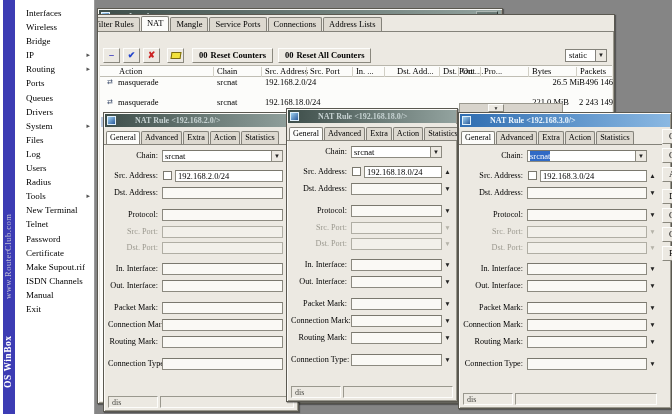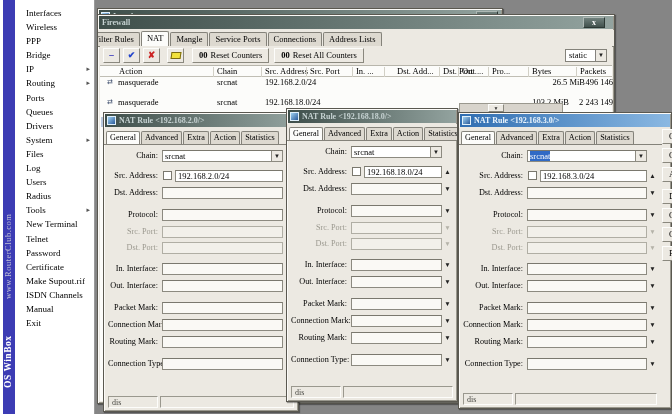--- a/index.html
+++ b/index.html
@@ -27,21 +27,21 @@
   .side-item .sub{position:absolute;right:4px;top:0;font-size:7px;color:#555;}
 
   
   .win{position:absolute;background:#ece9e2;border:1px solid #5a5850;
        box-shadow:inset 1px 1px 0 #fbfaf7, inset -1px -1px 0 #9a988e, 1px 1px 1px rgba(0,0,0,.35);}
   .tbar{position:relative;height:13px;margin:1px;display:flex;align-items:center;overflow:hidden;}
   .tbar.inactive{background:linear-gradient(90deg,#3e4e4a,#93a39f);}
   .tbar.active{background:linear-gradient(90deg,#2f6db1,#8ab8e2);}
   .tbar .ticon{width:9px;height:9px;margin:0 3px 0 2px;background:linear-gradient(135deg,#9fd0f0,#2a5a9a);
                border:1px solid #dfeffa;flex:none;}
-  .tbar .ttext{font-size:8px;font-weight:bold;color:#c6d2d2;white-space:nowrap;overflow:hidden;}
+  .tbar .ttext{font-size:8px;font-weight:bold;color:#c6d2d2;white-space:nowrap;overflow:hidden;margin-left:16px;}
   .tbar.active .ttext{color:#eaf4fc;}
   .xbtn{position:absolute;top:1px;width:22px;height:11px;text-align:center;line-height:10px;
         font-size:8px;font-weight:bold;color:#fff;background:linear-gradient(#70807c,#41514d);
         border:1px solid #2c3834;border-top-color:#aeb8b4;border-left-color:#aeb8b4;cursor:default;}
 
   
   .tabbar{position:relative;display:flex;align-items:flex-end;height:17px;padding:2px 0 0 2px;
           border-bottom:1px solid #84827a;overflow:hidden;background:#ece9e2;}
   .tab{flex:none;font-size:8.5px;color:#000;background:#ddd9d0;border:1px solid #84827a;
        border-bottom:none;border-radius:2px 2px 0 0;padding:1px 5px 2px 5px;margin-right:1px;
@@ -55,21 +55,21 @@
   .tool-btn{width:17px;height:15px;margin-right:3px;background:#ece9e2;border:1px solid #8a887e;
             border-top-color:#fdfdfb;border-left-color:#fdfdfb;text-align:center;line-height:13px;
             font-size:10px;font-weight:bold;cursor:default;flex:none;}
   .tool-btn.minus{color:#1a1ab8;}
   .tool-btn.check{color:#2244cc;font-size:9px;}
   .tool-btn.xmark{color:#cc2222;font-size:9px;}
   .leaf{display:inline-block;width:10px;height:7px;background:#f2e23c;border:1px solid #7a6a10;
         transform:skewX(-8deg);margin-top:3px;}
   .txt-btn{height:15px;margin-left:5px;padding:0 6px;background:#ece9e2;border:1px solid #8a887e;
            border-top-color:#fdfdfb;border-left-color:#fdfdfb;font-size:8.5px;line-height:13px;
-           white-space:nowrap;cursor:default;}
+           white-space:nowrap;cursor:default;font-weight:bold;}
   .txt-btn b{margin-right:3px;font-size:8.5px;}
   .combo{position:absolute;right:5px;top:3px;width:42px;height:13px;background:#fff;
          border:1px solid #84827a;font-size:8.5px;line-height:11px;padding-left:3px;cursor:default;}
   .combo .cbtn{position:absolute;right:0;top:0;width:11px;height:11px;background:#ece9e2;
                border-left:1px solid #84827e;text-align:center;font-size:6px;line-height:11px;color:#222;}
 
   
   .thead{position:relative;height:11px;border-bottom:1px solid #c0beb4;background:#fcfcfa;}
   .th{position:absolute;top:1px;font-size:8.5px;color:#000;white-space:nowrap;
       border-left:1px solid #d2d0c6;padding-left:3px;height:10px;line-height:9px;}
@@ -125,24 +125,20 @@
 
   <div class="win" style="left:97px;top:8px;width:406px;height:18px;">
     <div class="tbar inactive">
       <span class="ticon"></span>
       <span class="ttext">Interfaces</span>
       <span class="xbtn" style="right:3px;">x</span>
     </div>
   </div>
 
   <div class="win" style="left:97px;top:14px;width:518px;height:390px;">
-    <div class="tbar inactive">
-      <span class="ttext" style="margin-left:3px;">Firewall</span>
-      <span class="xbtn" style="right:8px;">x</span>
-    </div>
     <div class="tabbar" id="fw-tabs">
         <div class="tab" style="margin-left: -12px;">Filter Rules</div>
         <div class="tab active">NAT</div>
         <div class="tab">Mangle</div>
         <div class="tab">Service Ports</div>
         <div class="tab">Connections</div>
         <div class="tab">Address Lists</div>
       </div>
     <div class="fw-body">
       <div class="toolbar">
@@ -159,39 +155,39 @@
       </div>
       <div class="thead" id="fw-thead">
           <span class="th first" style="left: 16px;">Action</span>
           <span class="th" style="left: 113px;">Chain</span>
           <span class="th" style="left: 161px;">Src. Address</span>
           <span class="th" style="left: 206px;">Src. Port</span>
           <span class="th" style="left: 252px;">In. ...</span>
           <span class="th" style="left: 284px; padding-left: 12px;">Dst. Add...</span>
           <span class="th" style="left: 339px;">Dst. Port</span>
           <span class="th" style="left: 358px;">Out....</span>
-          <span class="th" style="left: 388px;">Pro...</span>
+          <span class="th" style="left: 380px;">Pro...</span>
           <span class="th" style="left: 428px;">Bytes</span>
           <span class="th" style="left: 476px;">Packets</span>
         </div>
       <div id="fw-rows" style="position:relative;">
           <div class="trow" style="top: 0px; position: relative; height: 10px;">
             <span class="r-icon" style="left: 6px;">⇄</span>
             <span class="" style="left: 17px;">masquerade</span>
             <span class="" style="left: 116px;">srcnat</span>
             <span class="" style="left: 164px;">192.168.2.0/24</span>
             <span class="num" style="right: 28px;">26.5 MiB</span>
             <span class="num" style="right: 0px;">496 146</span>
           </div>
           <div class="trow" style="top: 10px; position: relative; height: 10px;">
             <span class="r-icon" style="left: 6px;">⇄</span>
             <span class="" style="left: 17px;">masquerade</span>
             <span class="" style="left: 116px;">srcnat</span>
             <span class="" style="left: 164px;">192.168.18.0/24</span>
-            <span class="num" style="right: 44px;">103.2 MiB</span>
+            <span class="num" style="right: 44px;">221.0 MiB</span>
             <span class="num" style="right: 0px;">2 243 149</span>
           </div>
           <div class="trow selected" style="top: 20px; position: relative; height: 10px;">
             <span class="r-icon" style="left: 6px;">⇄</span>
             <span class="" style="left: 17px;">masquerade</span>
             <span class="" style="left: 116px;">srcnat</span>
             <span class="" style="left: 164px;">192.168.3.0/24</span>
             <span class="num" style="right: 44px;">588.6 MiB</span>
             <span class="num" style="right: 0px;">9 738 444</span>
           </div>
@@ -457,21 +453,20 @@
 
   <div class="strip">
     <div class="strip-inner">
       <span class="vtext site">www.RouterClub.com</span>
       <span class="vtext product">OS WinBox</span>
     </div>
   </div>
   <div class="sidebar" id="sidebar">
       <div class="side-item"><span>Interfaces</span></div>
       <div class="side-item"><span>Wireless</span></div>
-      <div class="side-item"><span>PPP</span></div>
       <div class="side-item"><span>Bridge</span></div>
       <div class="side-item"><span>IP</span><span class="sub">▸</span></div>
       <div class="side-item"><span>Routing</span><span class="sub">▸</span></div>
       <div class="side-item"><span>Ports</span></div>
       <div class="side-item"><span>Queues</span></div>
       <div class="side-item"><span>Drivers</span></div>
       <div class="side-item"><span>System</span><span class="sub">▸</span></div>
       <div class="side-item"><span>Files</span></div>
       <div class="side-item"><span>Log</span></div>
       <div class="side-item"><span>Users</span></div>

